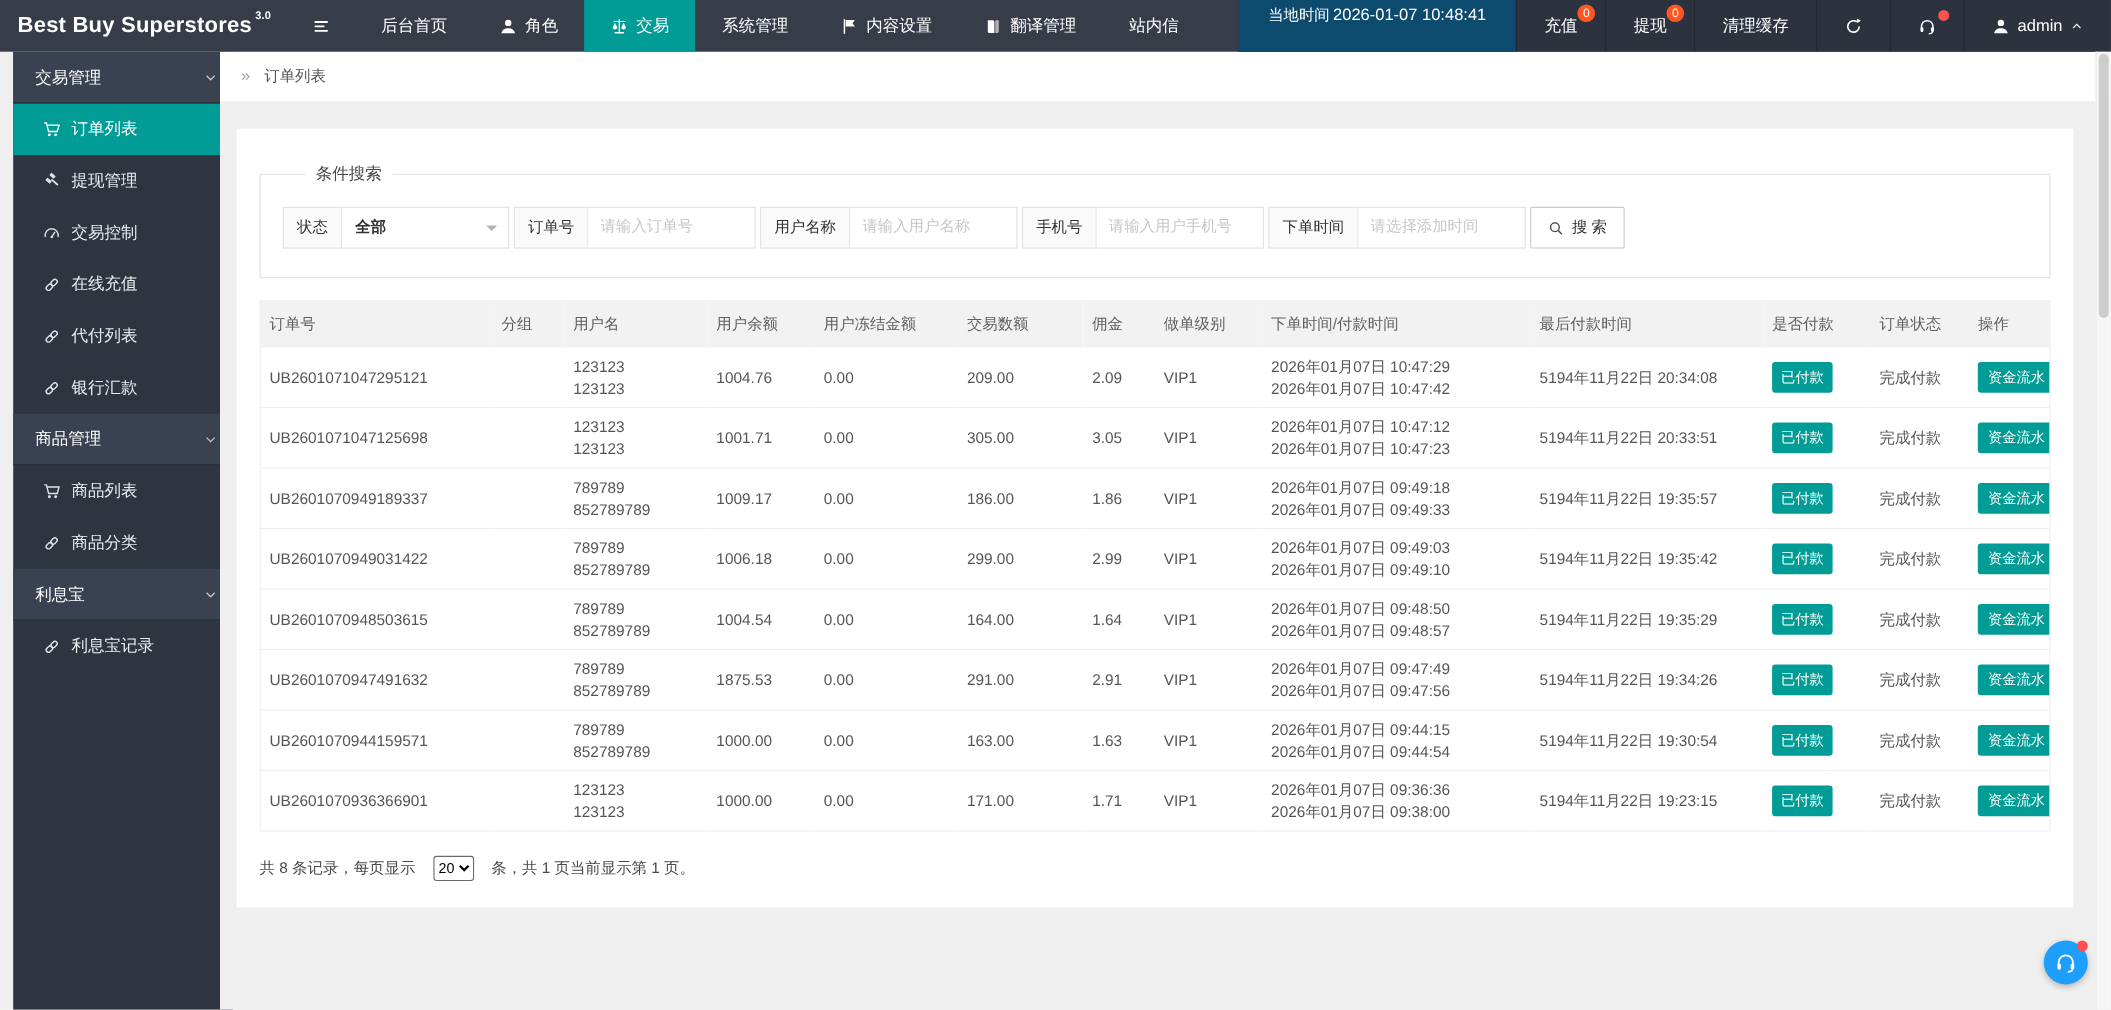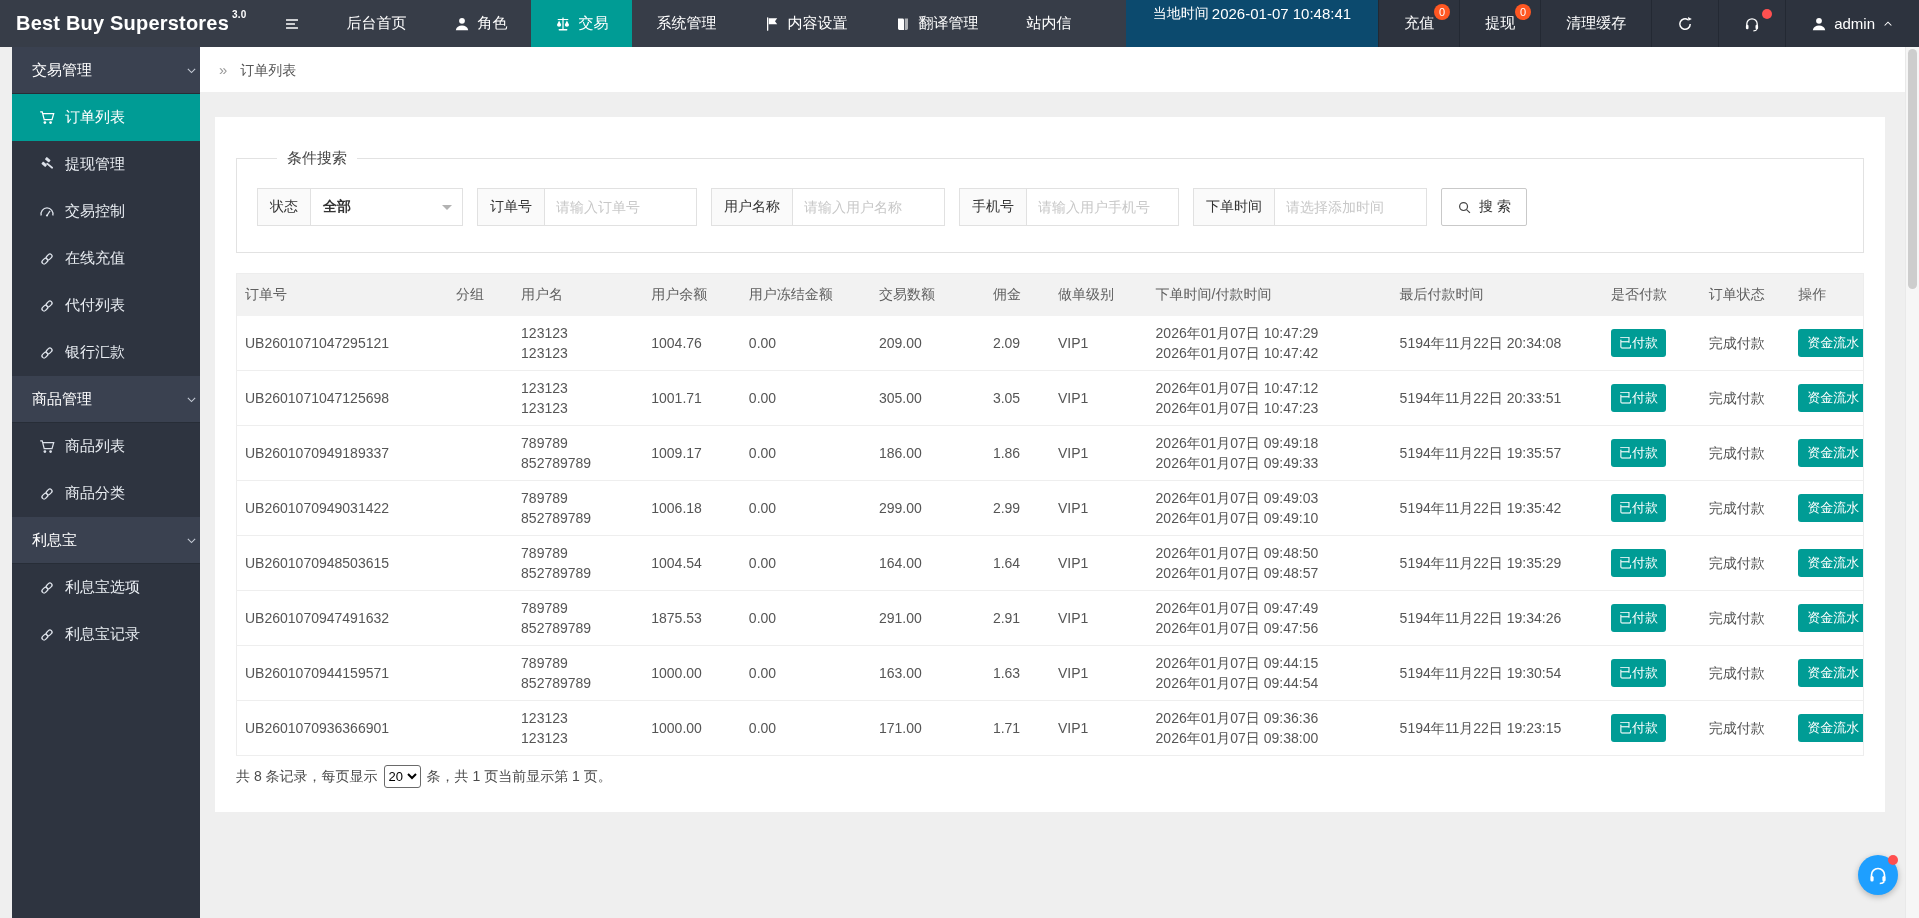--- a/index.html
+++ b/index.html
@@ -36,27 +36,27 @@
   .sb-item.active .icon{color:#fff}
 
   
   .main{position:absolute;top:47px;left:200px;right:0;bottom:0;background:#efefef;overflow:hidden}
   .breadcrumb{height:45px;line-height:45px;background:#fff;padding-left:19px;font-size:14px;color:#555}
   .bc-sep{color:#999;margin-right:9px;font-size:15px}
   .card{margin:25px 34px 0 15px;background:#fff;padding:20px 21px 24px;min-height:693px}
 
   fieldset.search-fieldset{border:1px solid #e2e2e2;margin-top:12px;padding:20px 20px 26px}
   legend{margin-left:20px;padding:0 10px;font-size:15px;color:#464646}
-  .form-row{display:flex;align-items:flex-end;gap:14px;flex-wrap:nowrap}
+  .form-row{display:flex;align-items:flex-end;gap:4px;flex-wrap:nowrap}
   .fields-host{display:contents}
   .input-group{display:flex;align-items:stretch;height:38px}
   .ig-label{background:#fafafa;border:1px solid #e1e1e1;padding:0 12px;display:flex;align-items:center;font-size:14px;color:#333;white-space:nowrap}
   .ig-select{position:relative;width:152px;border:1px solid #e1e1e1;border-left:none;display:flex;align-items:center;padding:0 26px 0 12px;font-size:14px;color:#333;font-weight:bold;background:#fff;cursor:pointer}
   .caret{position:absolute;right:10px;top:16px;width:0;height:0;border:5px solid transparent;border-top-color:#b2b2b2}
-  .ig-input{width:152px;height:38px;border:1px solid #e1e1e1;border-left:none;padding:0 11px;font-size:14px;color:#333;outline:none;font-family:Liberation Sans, sans-serif;background:#fff}
+  .ig-input{width:152px;height:38px;border:1px solid #e1e1e1;border-left:none;padding:0 11px;font-size:14px;color:#333;outline:none;font-family:Liberation Serif, serif;background:#fff}
   .ig-input::placeholder{color:#c8c8c8}
   .search-btn{height:38px;display:flex;align-items:center;gap:7px;padding:0 15px;background:#fff;border:1px solid #c9c9c9;border-radius:2px;font-size:14px;color:#333;cursor:pointer;font-family:Liberation Sans, sans-serif}
   .search-btn .icon{width:15px;height:15px;color:#444}
 
   
   table.orders{width:100%;margin-top:20px;border-collapse:collapse;table-layout:fixed;border:1px solid #ededed}
   .orders th{background:#f2f2f2;font-weight:normal;color:#606060;font-size:14px;text-align:left;padding:12px 8px;overflow:hidden;white-space:nowrap}
   .orders td{font-size:14px;color:#555;padding:7px 8px;border-bottom:1px solid #eee;line-height:20px;overflow:hidden;vertical-align:middle}
   .orders tbody tr{height:54px}
   .orders th:nth-child(1),.orders td:nth-child(1){width:13%}
@@ -69,21 +69,21 @@
   .orders th:nth-child(8),.orders td:nth-child(8){width:6%}
   .orders th:nth-child(9),.orders td:nth-child(9){width:15%}
   .orders th:nth-child(10),.orders td:nth-child(10){width:13%}
   .orders th:nth-child(11),.orders td:nth-child(11){width:6%}
   .orders th:nth-child(12),.orders td:nth-child(12){width:5.5%}
   .orders th:nth-child(13),.orders td:nth-child(13){width:4.5%}
   .badge-paid{display:inline-block;background:#009c95;color:#fff;font-size:13px;padding:4px 8px;border-radius:3px;white-space:nowrap}
   .btn-flow{display:inline-block;background:#009c95;color:#fff;font-size:13px;padding:4px 9px;border-radius:3px;cursor:pointer;white-space:nowrap}
 
   
-  .pagination{margin-top:9px;font-size:14px;color:#4a4a4a;display:flex;align-items:center;gap:6px}
+  .pagination{margin-top:22px;font-size:14px;color:#4a4a4a;display:flex;align-items:center;gap:16px}
   .pagination select{font-size:13px;height:23px;border:1px solid #6a6a6a;border-radius:3px;background:#fff;font-family:inherit;cursor:pointer}
 
   
   .float-btn{position:absolute;right:21px;bottom:23px;width:40px;height:40px;border-radius:50%;background:#1e9fff;color:#fff;display:flex;align-items:center;justify-content:center;cursor:pointer;box-shadow:0 2px 6px rgba(0,0,0,.25);z-index:30}
   .float-btn .icon{width:20px;height:20px}
   .float-btn .fdot{position:absolute;top:0;right:0;width:10px;height:10px;border-radius:50%;background:#ff4f4f}
   .scrollbar{position:absolute;top:47px;right:0;bottom:0;width:14px;background:#f6f6f6;border-left:1px solid #e9e9e9;z-index:20}
   .scrollbar .thumb{position:absolute;top:2px;left:2px;width:9px;height:240px;background:#cdcdcd;border-radius:5px}
 </style>
 </head>
@@ -306,31 +306,20 @@
         </span>
         <span>商品分类</span>
       </div>
       <div class="sb-group">
         <span>利息宝</span>
         <span class="icon chev">
           <svg viewBox="0 0 16 16">
             <path d="M3.5 6l4.5 4.5L12.5 6" fill="none" stroke="currentColor" stroke-width="1.4"></path>
           </svg>
         </span>
-      </div>
-      <div class="sb-item">
-        <span class="icon">
-          <svg viewBox="0 0 16 16">
-            <g fill="none" stroke="currentColor" stroke-width="1.3" transform="rotate(-45 8 8)">
-              <rect x="1.8" y="5.9" width="6.4" height="4.2" rx="2.1"></rect>
-              <rect x="7.8" y="5.9" width="6.4" height="4.2" rx="2.1"></rect>
-            </g>
-          </svg>
-        </span>
-        <span>利息宝选项</span>
       </div>
       <div class="sb-item">
         <span class="icon">
           <svg viewBox="0 0 16 16">
             <g fill="none" stroke="currentColor" stroke-width="1.3" transform="rotate(-45 8 8)">
               <rect x="1.8" y="5.9" width="6.4" height="4.2" rx="2.1"></rect>
               <rect x="7.8" y="5.9" width="6.4" height="4.2" rx="2.1"></rect>
             </g>
           </svg>
         </span>

